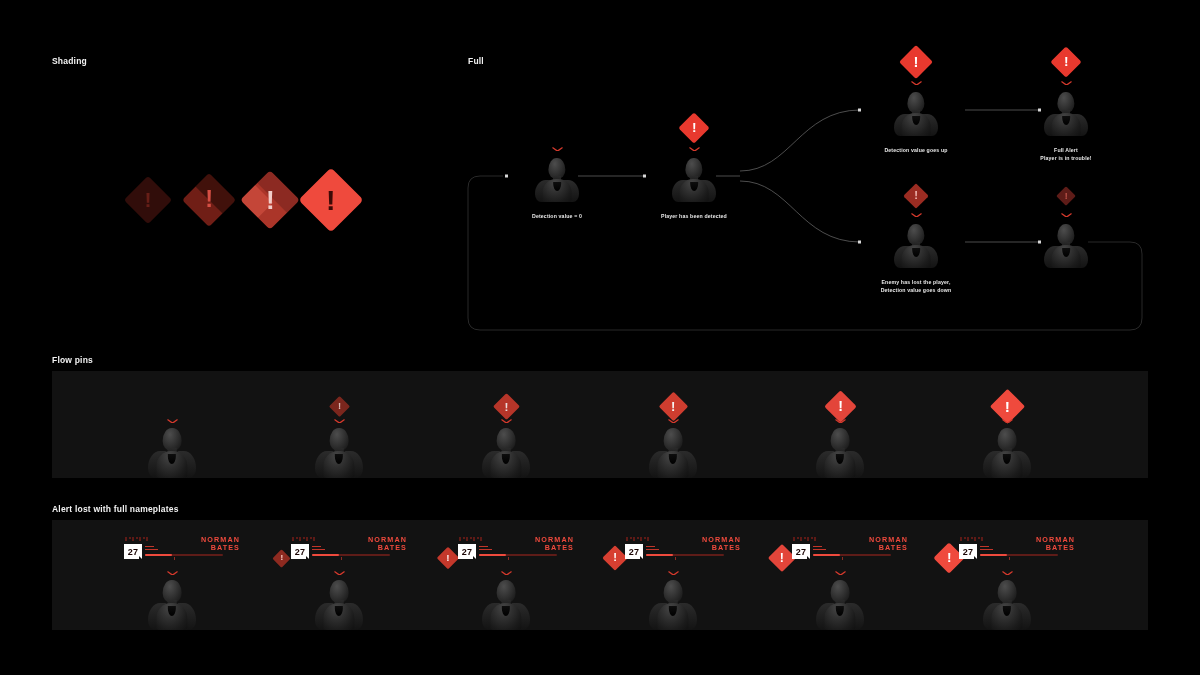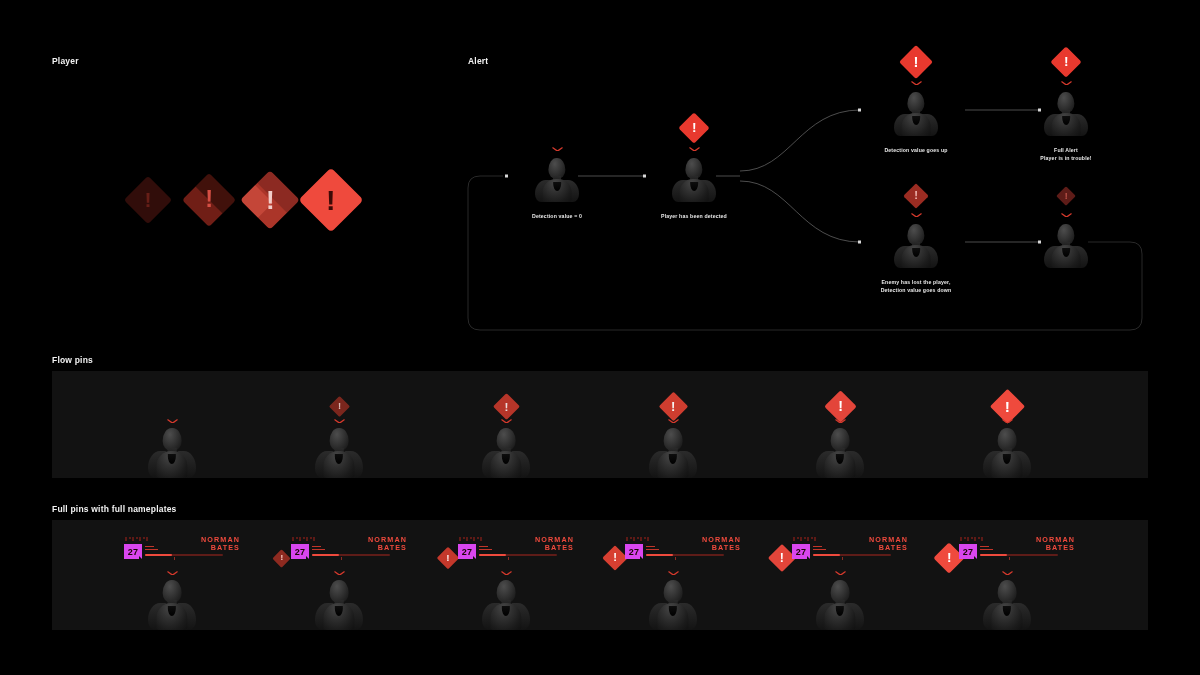--- a/index.html
+++ b/index.html
@@ -65,21 +65,21 @@
   
   .band { position:absolute; background:#121212; }
 
   
   .np { position:absolute; }
   .np .ticks {
     position:absolute; left:0; top:0; display:flex; gap:1.5px;
   }
   .np .ticks i { display:block; width:2px; height:3px; background:#5d1a16; }
   .np .badge {
-    position:absolute; background:#d946ef; color:#1a0403;
+    position:absolute; background:#ffffff; color:#1a0403;
     font-weight:700; display:flex; align-items:center; justify-content:center;
     letter-spacing:.2px;
   }
   .np .badge .clip {
     position:absolute; right:0; bottom:0; width:0; height:0;
     border-left:3.5px solid #121212; border-top:3.5px solid transparent;
   }
   .np .bar-track {
     position:absolute; background:#5e1c18; height:2px; border-radius:1px;
   }
@@ -95,24 +95,24 @@
   .np .nm {
     position:absolute; text-align:right; color:#ef4a3d;
     font-weight:700; letter-spacing:1.1px; line-height:1.15;
     white-space:nowrap;
   }
   .np .nm span { display:block; }
 </style>
 </head>
 <body>
 
-<div class="sec-label" style="left:52px; top:56px;">Player</div>
-<div class="sec-label" style="left:468px; top:56px;">Alert</div>
+<div class="sec-label" style="left:52px; top:56px;">Shading</div>
+<div class="sec-label" style="left:468px; top:56px;">Full</div>
 <div class="sec-label" style="left:52px; top:355px;">Flow pins</div>
-<div class="sec-label" style="left:52px; top:504px;">Full pins with full nameplates</div>
+<div class="sec-label" style="left:52px; top:504px;">Alert lost with full nameplates</div>
 
 <div id="shading-row">
     <div class="dia" style="left:131px; top:183px; width:34px; height:34px; opacity:0.85;">
       <div class="sq" style="background:#3a100c; border-radius:3.06px; position:relative; overflow:hidden;">
         <span class="bang" style="font-size:21.08px; color:#7a241c;">!</span>
       </div>
     </div>
     <div class="dia" style="left:190px; top:181px; width:38px; height:38px; opacity:0.92;">
       <div class="sq" style="background:#7a2118; border-radius:3.42px; position:relative; overflow:hidden;">
         <div style="position:absolute;left:-20%;top:-20%;width:140%;height:70%;background:rgba(0,0,0,.42);"></div>

